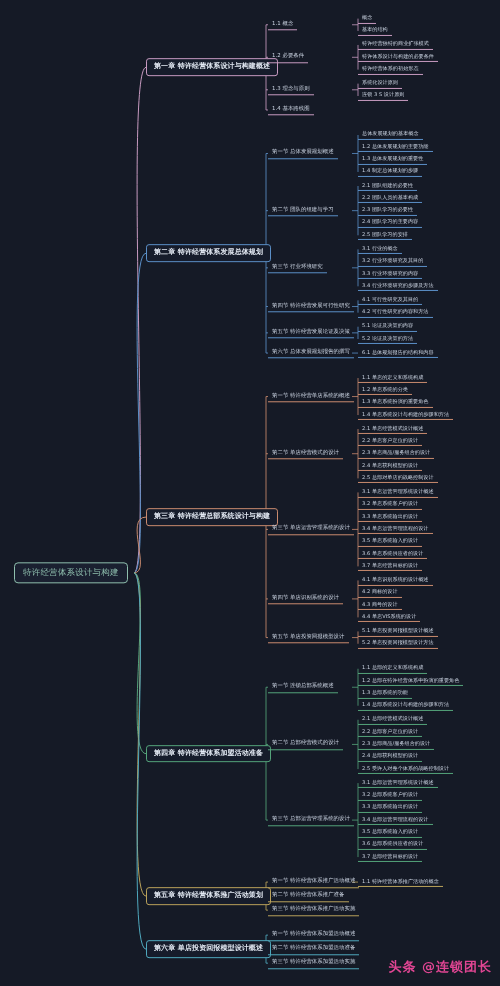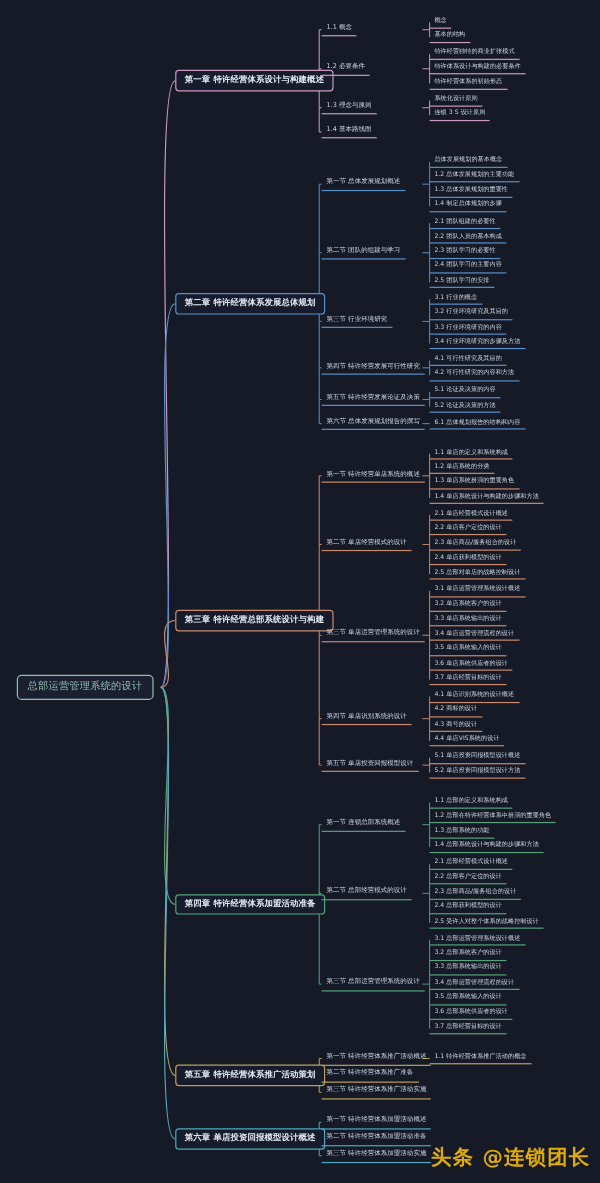--- a/index.html
+++ b/index.html
@@ -69,23 +69,23 @@
     padding: 1.5px 4px 2px 4px;
     border-bottom: 1px solid currentColor;
     color: #c6cfdd;
     letter-spacing: .05px;
   }
   .n-l2 .txt, .n-l3 .txt { color: #cdd6e4; }
   .watermark {
     position: absolute;
     right: 8px;
     bottom: 10px;
-    font-size: 17px;
+    font-size: 13px;
     font-weight: bold;
-    color: #eab308;
+    color: #ec4899;
     letter-spacing: 1px;
     opacity: .95;
   }
 </style>
 </head>
 <body>
 
 <div id="canvas">
   <svg id="svg-links">
       <path d="M134,572.7756908462869 C152,572.7756908462869 124,67.38419689119169 146,67.38419689119169" fill="none" stroke="#c79ac0" stroke-width="1"></path>
@@ -223,21 +223,21 @@
       <path d="M266,896.1082901554408 H268" fill="none" stroke="#b9a15a" stroke-width="0.85"></path>
       <path d="M266,910.1279792746117 H268" fill="none" stroke="#b9a15a" stroke-width="0.85"></path>
       <path d="M134,572.7756908462869 C152,572.7756908462869 124,949.1466321243524 146,949.1466321243524" fill="none" stroke="#4fa8bd" stroke-width="1"></path>
       <path d="M258,949.1466321243524 H266" fill="none" stroke="#4fa8bd" stroke-width="0.85"></path>
       <path d="M266,935.1269430051816 V963.1663212435234" fill="none" stroke="#4fa8bd" stroke-width="0.85"></path>
       <path d="M266,935.1269430051816 H268" fill="none" stroke="#4fa8bd" stroke-width="0.85"></path>
       <path d="M266,949.1466321243524 H268" fill="none" stroke="#4fa8bd" stroke-width="0.85"></path>
       <path d="M266,963.1663212435234 H268" fill="none" stroke="#4fa8bd" stroke-width="0.85"></path>
     </svg>
   <div id="nodes">
-      <div class="node n-root" style="left: 14px; top: 572.776px; color: rgb(143, 191, 174);"><span class="txt">总部运营管理系统的设计</span></div>
+      <div class="node n-root" style="left: 14px; top: 572.776px; color: rgb(143, 191, 174);"><span class="txt">特许经营体系设计与构建</span></div>
       <div class="node n-l1" style="left: 146px; top: 67.3842px; color: rgb(199, 154, 192);"><span class="txt">第一章 特许经营体系设计与构建概述</span></div>
       <div class="node n-l2" style="left: 268px; top: 24.7762px; color: rgb(199, 154, 192);"><span class="txt">1.1 概念</span></div>
       <div class="node n-l3" style="left: 358px; top: 18.6109px; color: rgb(199, 154, 192);"><span class="txt">概念</span></div>
       <div class="node n-l3" style="left: 358px; top: 30.9415px; color: rgb(199, 154, 192);"><span class="txt">基本的结构</span></div>
       <div class="node n-l2" style="left: 268px; top: 57.2917px; color: rgb(199, 154, 192);"><span class="txt">1.2 必要条件</span></div>
       <div class="node n-l3" style="left: 358px; top: 44.9611px; color: rgb(199, 154, 192);"><span class="txt">特许经营独特的商业扩张模式</span></div>
       <div class="node n-l3" style="left: 358px; top: 57.2917px; color: rgb(199, 154, 192);"><span class="txt">特许体系设计与构建的必要条件</span></div>
       <div class="node n-l3" style="left: 358px; top: 69.6223px; color: rgb(199, 154, 192);"><span class="txt">特许经营体系的初始形态</span></div>
       <div class="node n-l2" style="left: 268px; top: 89.8073px; color: rgb(199, 154, 192);"><span class="txt">1.3 理念与原则</span></div>
       <div class="node n-l3" style="left: 358px; top: 83.642px; color: rgb(199, 154, 192);"><span class="txt">系统化设计原则</span></div>

